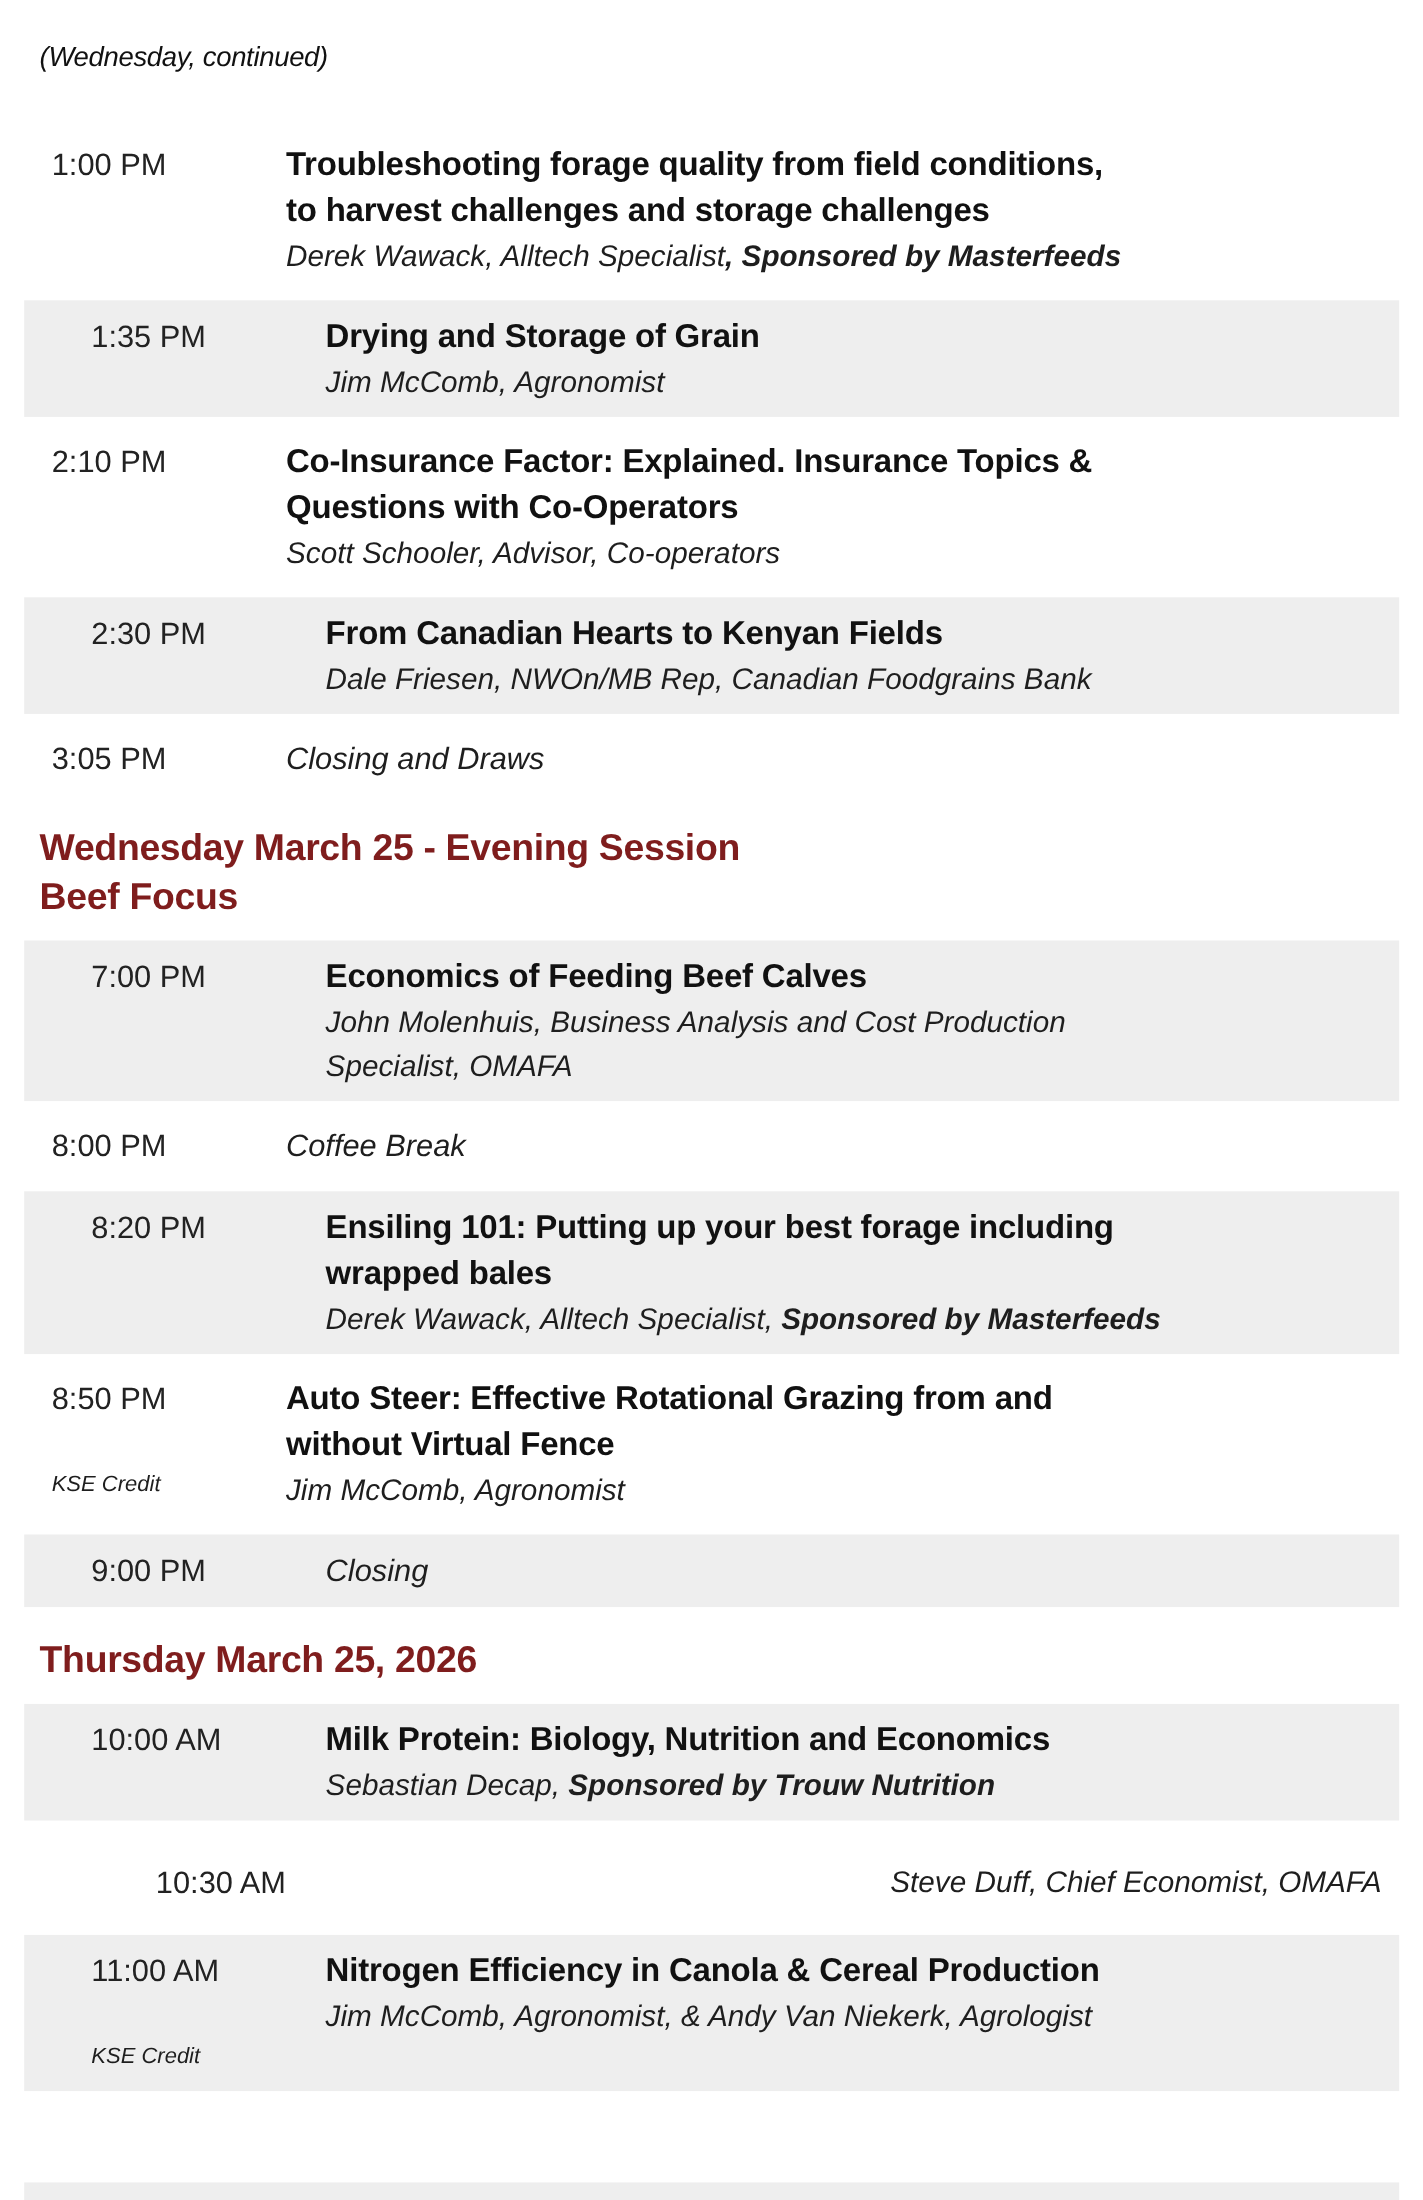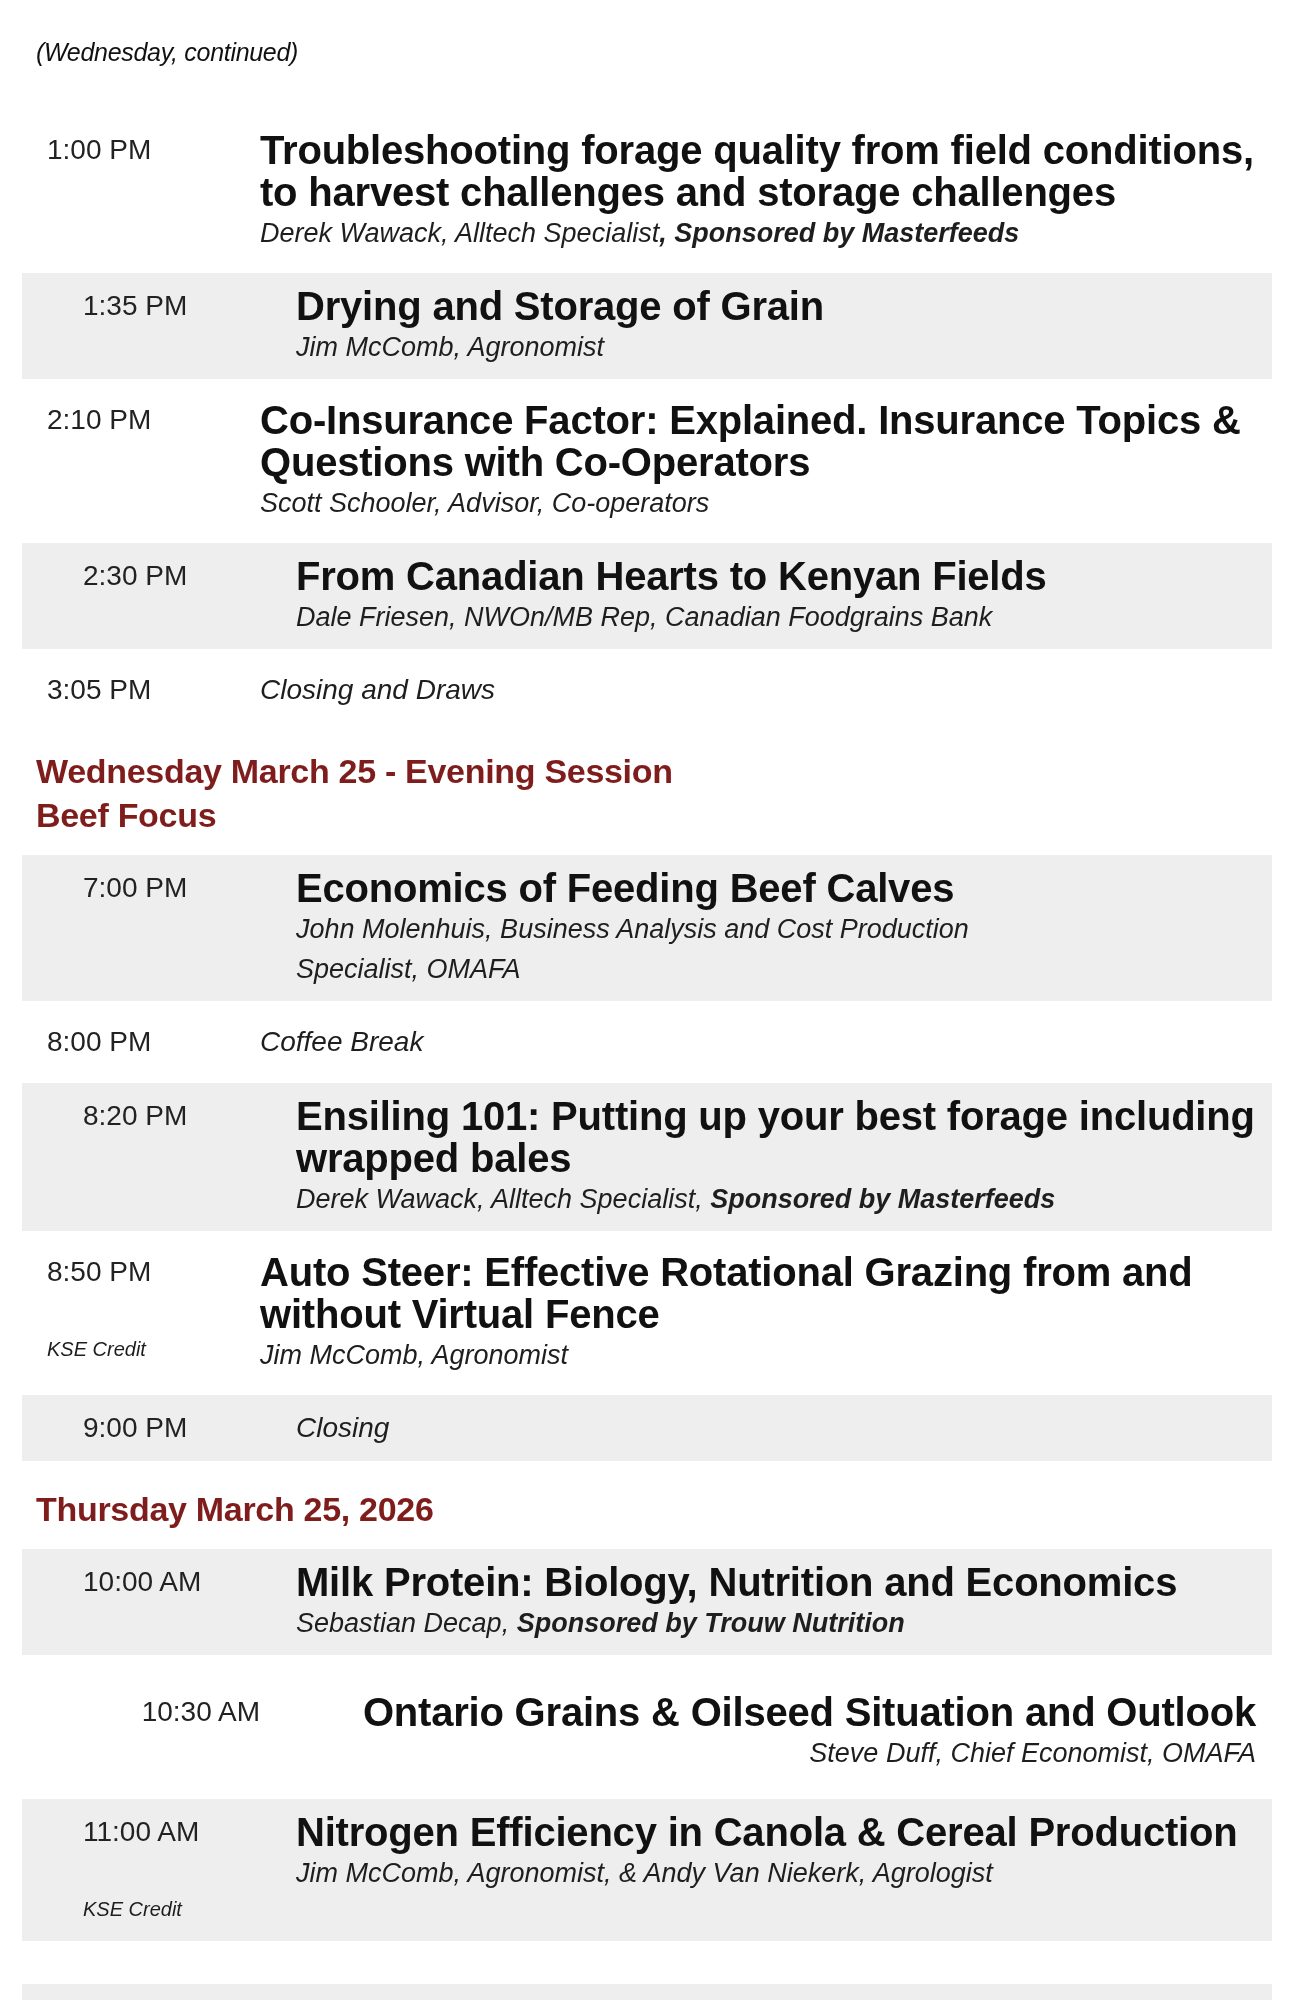--- a/index.html
+++ b/index.html
@@ -55,21 +55,21 @@
     font-size: 20px;
     font-style: italic;
     line-height: 40px;
     color: #1e1e1e;
     margin-top: 36px;
   }
 
   .content { flex: 1; padding-right: 16px; }
 
   .title {
-    font-size: 40px;
+    font-size: 30px;
     font-weight: bold;
     line-height: 42px;
     letter-spacing: -0.2px;
     color: #111;
     white-space: pre-line;
   }
   .speaker {
     font-size: 27px;
     font-style: italic;
     line-height: 40px;
@@ -199,21 +199,20 @@
     <div class="time">10:00 AM</div>
     <div class="content">
       <div class="title">Milk Protein: Biology, Nutrition and Economics</div>
       <div class="speaker"><span>Sebastian Decap, </span><span class="sponsor">Sponsored by Trouw Nutrition</span></div>
     </div>
   </div>
 
   <div class="row extra-top">
     <div class="time">10:30 AM</div>
     <div class="content">
-      <div class="title">Ontario Grains &amp; Oilseed Situation and Outlook</div>
       <div class="speaker">Steve Duff, Chief Economist, OMAFA</div>
     </div>
   </div>
 
   <div class="row gray extra-top-sm">
     <div class="time">
       <div>11:00 AM</div>
       <div class="time-note">KSE Credit</div>
     </div>
     <div class="content">

